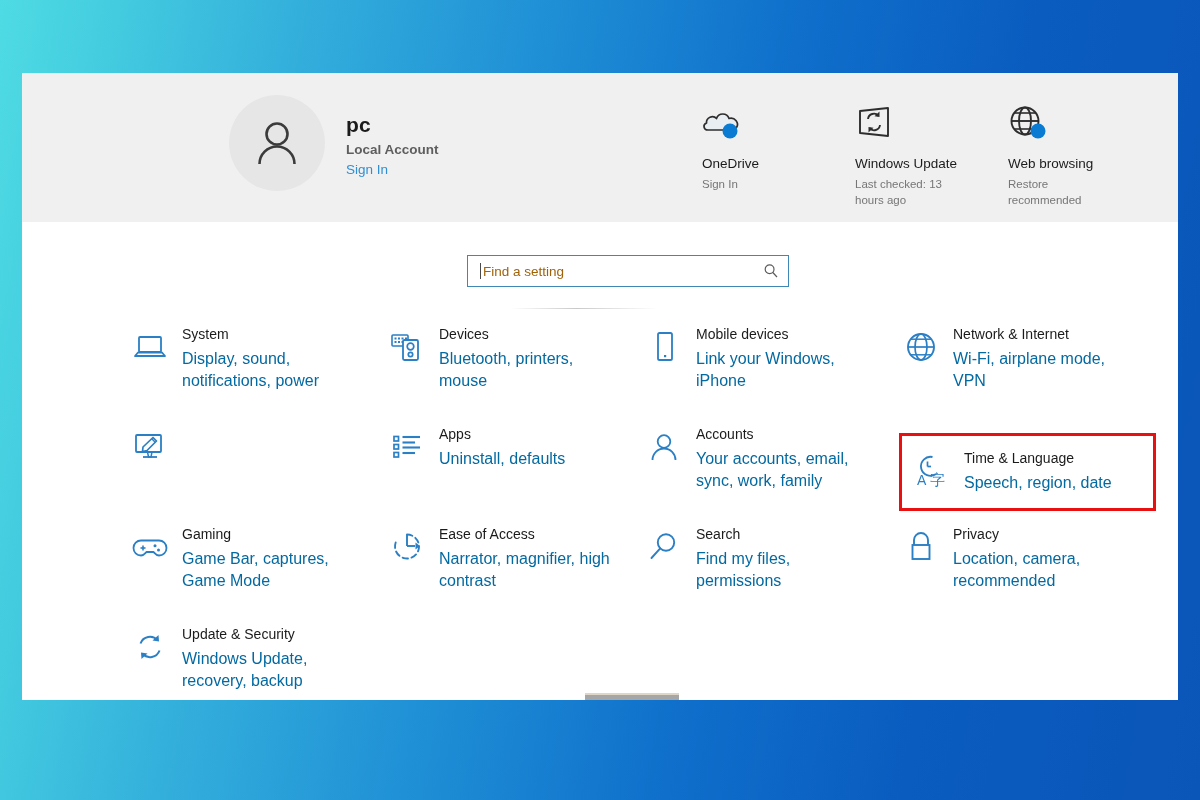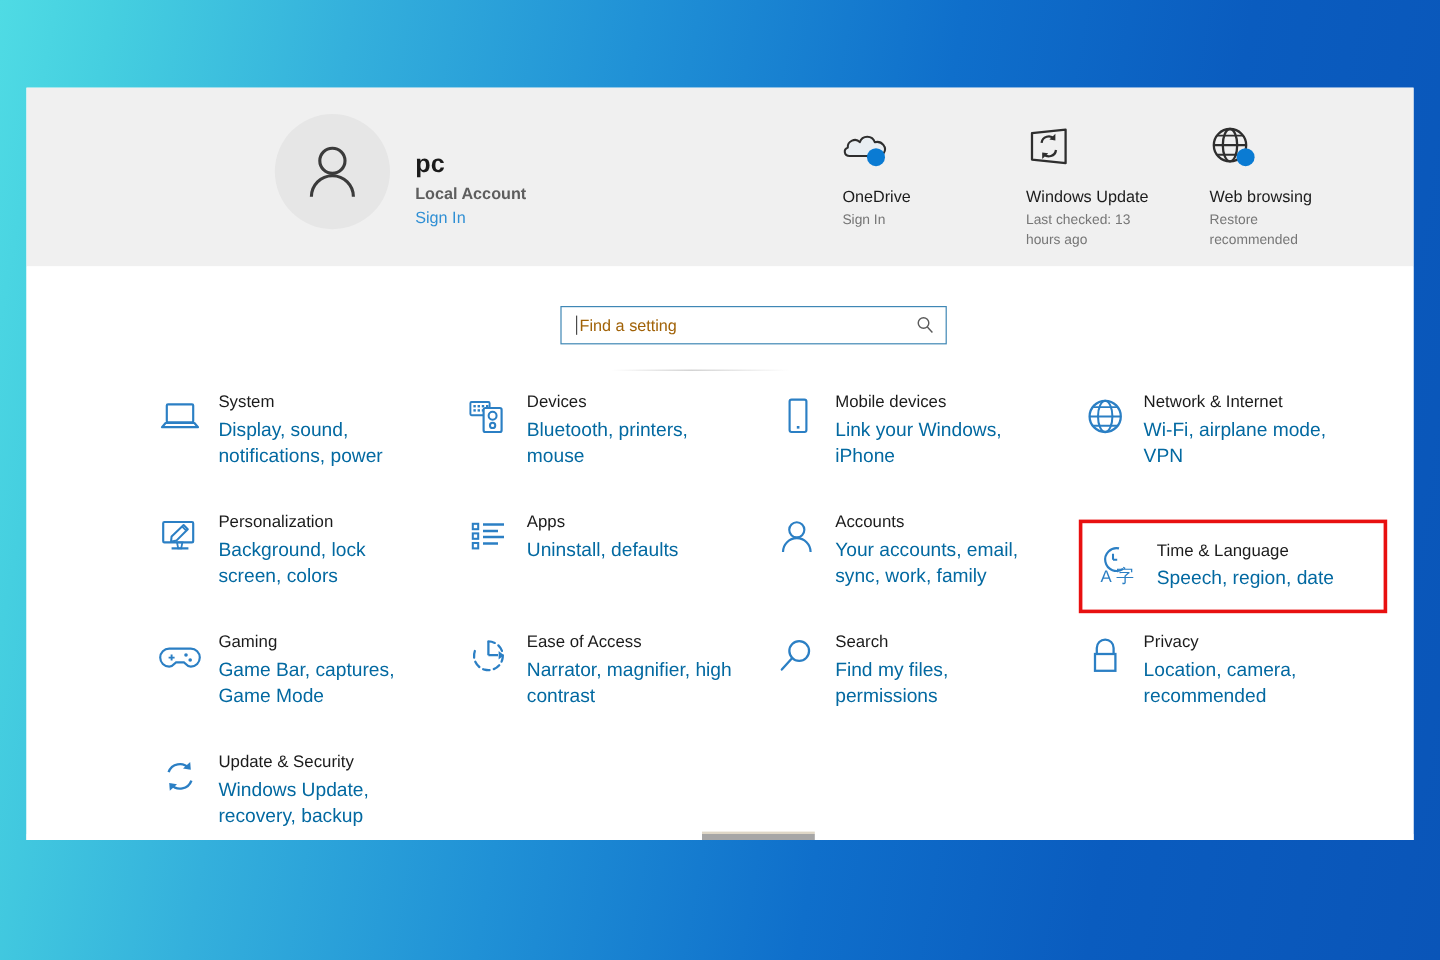--- a/index.html
+++ b/index.html
@@ -55,21 +55,21 @@
     height: 96px;
     border-radius: 50%;
     background: #e6e6e6;
     display: flex;
     align-items: center;
     justify-content: center;
     flex: none;
   }
   .account-text {
     margin-left: 21px;
-    margin-top: 30px;
+    margin-top: 18px;
   }
   .account-name {
     font-size: 21px;
     font-weight: bold;
     color: #1b1b1b;
     line-height: 1.15;
     letter-spacing: .1px;
   }
   .account-type {
     font-size: 13.5px;
@@ -411,24 +411,20 @@
       <div class="tile">
         <div class="tile-icon">
           <svg width="34" height="30" viewBox="0 0 34 30">
             <rect x="3" y="3" width="25" height="17" rx="1" fill="none" stroke="#2b7fc4" stroke-width="1.8"></rect>
             <path d="M10 25 L24 25" stroke="#2b7fc4" stroke-width="1.8"></path>
             <path d="M14.5 20 L19 20 L18 25 L15.5 25 Z" fill="none" stroke="#2b7fc4" stroke-width="1.5"></path>
             <path d="M10 15 L20 5.5 L23.5 9 L14 18.5 L9.5 19.5 Z" fill="#ffffff" stroke="#2b7fc4" stroke-width="1.7" stroke-linejoin="round"></path>
             <line x1="19" y1="7" x2="22" y2="10" stroke="#2b7fc4" stroke-width="1.4"></line>
           </svg>
         </div>
-        <div class="tile-text">
-          <div class="tile-title">Personalization</div>
-          <div class="tile-sub">Background, lock screen, colors</div>
-        </div>
       </div>
 
       <div class="tile">
         <div class="tile-icon">
           <svg width="32" height="28" viewBox="0 0 32 28">
             <g fill="none" stroke="#2b7fc4" stroke-width="1.7">
               <rect x="3" y="3.5" width="4.5" height="4.5"></rect>
               <rect x="3" y="11.5" width="4.5" height="4.5"></rect>
               <rect x="3" y="19.5" width="4.5" height="4.5"></rect>
             </g>

